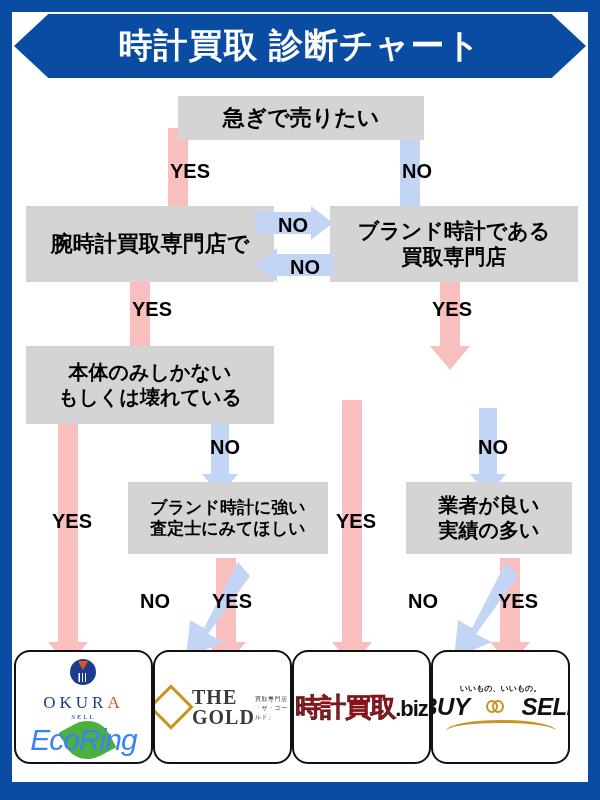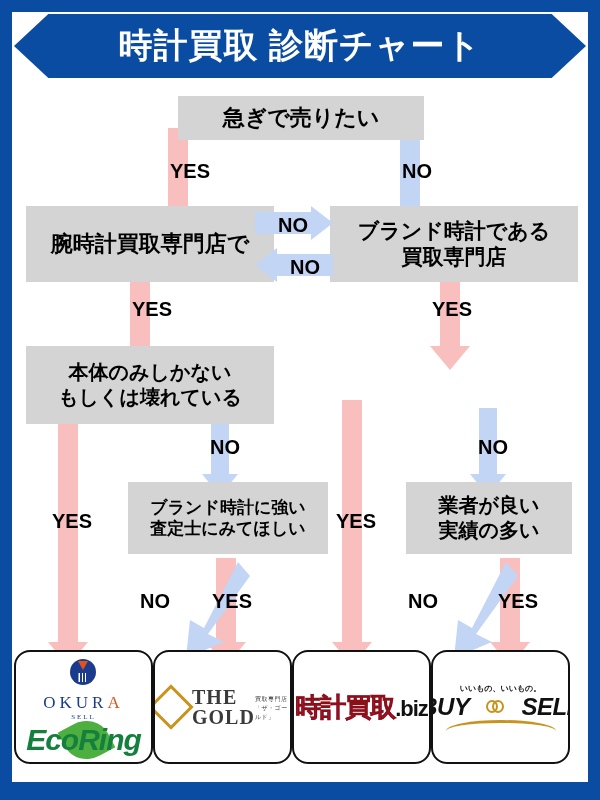--- a/index.html
+++ b/index.html
@@ -203,23 +203,23 @@
     width: 44px;
     height: 40px;
     background: #4CAF3F;
     border-radius: 0 60% 0 60%;
     z-index: 0;
   }
   .ecoring .eco-text {
     position: relative;
     z-index: 1;
     font-size: 30px;
-    font-weight: bold;
+    font-weight: normal;
     font-style: italic;
-    color: #15803d;
+    color: #3b82f6;
     letter-spacing: -1px;
     line-height: 1;
   }
 
   
   .gold-wrap { display: flex; align-items: center; gap: 5px; }
   .gold-diamond {
     width: 26px; height: 26px;
     border: 3px solid #C8941E;
     transform: rotate(45deg);
@@ -239,21 +239,21 @@
     color: #3A3A3A;
     margin-top: 3px;
     letter-spacing: 0.5px;
   }
 
   
   .biz-wrap { display: flex; align-items: baseline; }
   .biz-jp {
     font-size: 26px;
     font-weight: bold;
-    color: #be185d;
+    color: #0f766e;
     letter-spacing: -1px;
     -webkit-text-stroke: 0.6px #8a1018;
   }
   .biz-tld {
     font-size: 22px;
     font-weight: bold;
     color: #111111;
     letter-spacing: -1px;
   }
 

